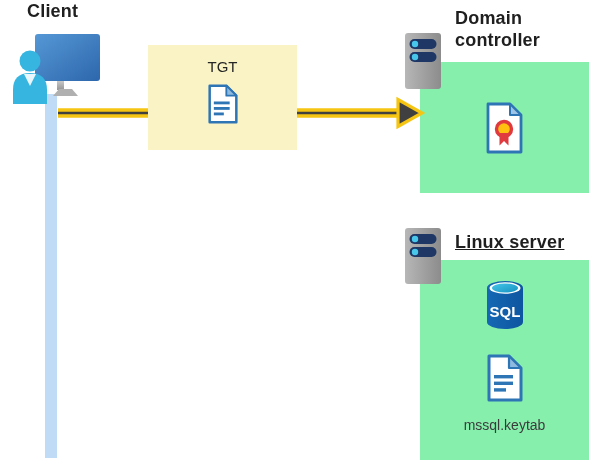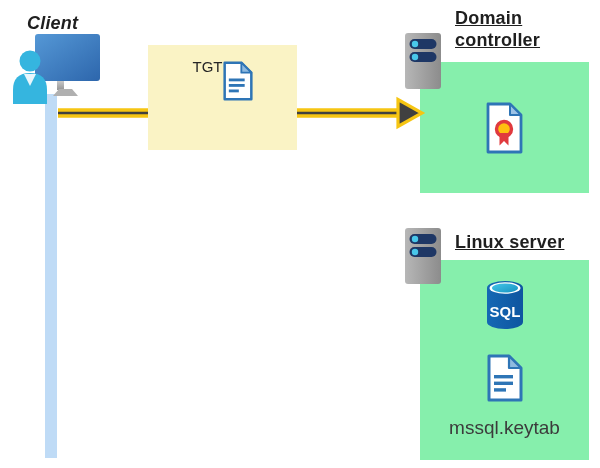--- a/index.html
+++ b/index.html
@@ -22,21 +22,21 @@
     line-height: 22px;
     letter-spacing: 0.2px;
   }
   .ticket-label {
     font-size: 15px;
     color: #262626;
     text-align: center;
     margin-bottom: 6px;
   }
   .file-label {
-    font-size: 19px;
+    font-size: 14px;
     color: #3b3b3b;
     text-align: right;
   }
 
   
   .client-line {
     left: 45px; top: 94px;
     width: 12px; height: 364px;
     background: #bfdbf6;
   }
@@ -45,33 +45,33 @@
   .ticket-box {
     left: 148px; top: 45px;
     width: 149px; height: 105px;
     background: #faf3c5;
     display: flex;
     justify-content: center;
     align-items: flex-start;
     gap: 14px;
     padding-top: 13px;
   }
-  .ticket-item { display: flex; flex-direction: row; align-items: flex-start; }
+  .ticket-item { display: flex; flex-direction: column; align-items: flex-start; }
 
   
   .node-box { background: #86efac; }
   .dc-box   { left: 420px; top: 62px;  width: 169px; height: 131px;
               display: flex; align-items: center; justify-content: center; }
   .linux-box{ left: 420px; top: 260px; width: 169px; height: 200px;
               display: flex; flex-direction: column; align-items: center;
               padding-top: 20px; }
   .gap-a { height: 24px; } .gap-b { height: 15px; }
 
-  .client-title { left: 27px; top: 12px; font-style: italic; }
-  .dc-title     { left: 455px; top: 7px; width: 125px; text-decoration: underline; }
+  .client-title { left: 27px; top: 0; }
+  .dc-title     { left: 455px; top: 7px; width: 125px; }
   .linux-title  { left: 455px; top: 231px; width: 135px; white-space: nowrap; text-decoration: underline; }
 
   svg { display: block; }
 </style>
 </head>
 <body>
 
 <div id="stage">
 
   <div class="abs node-title client-title">Client</div>

